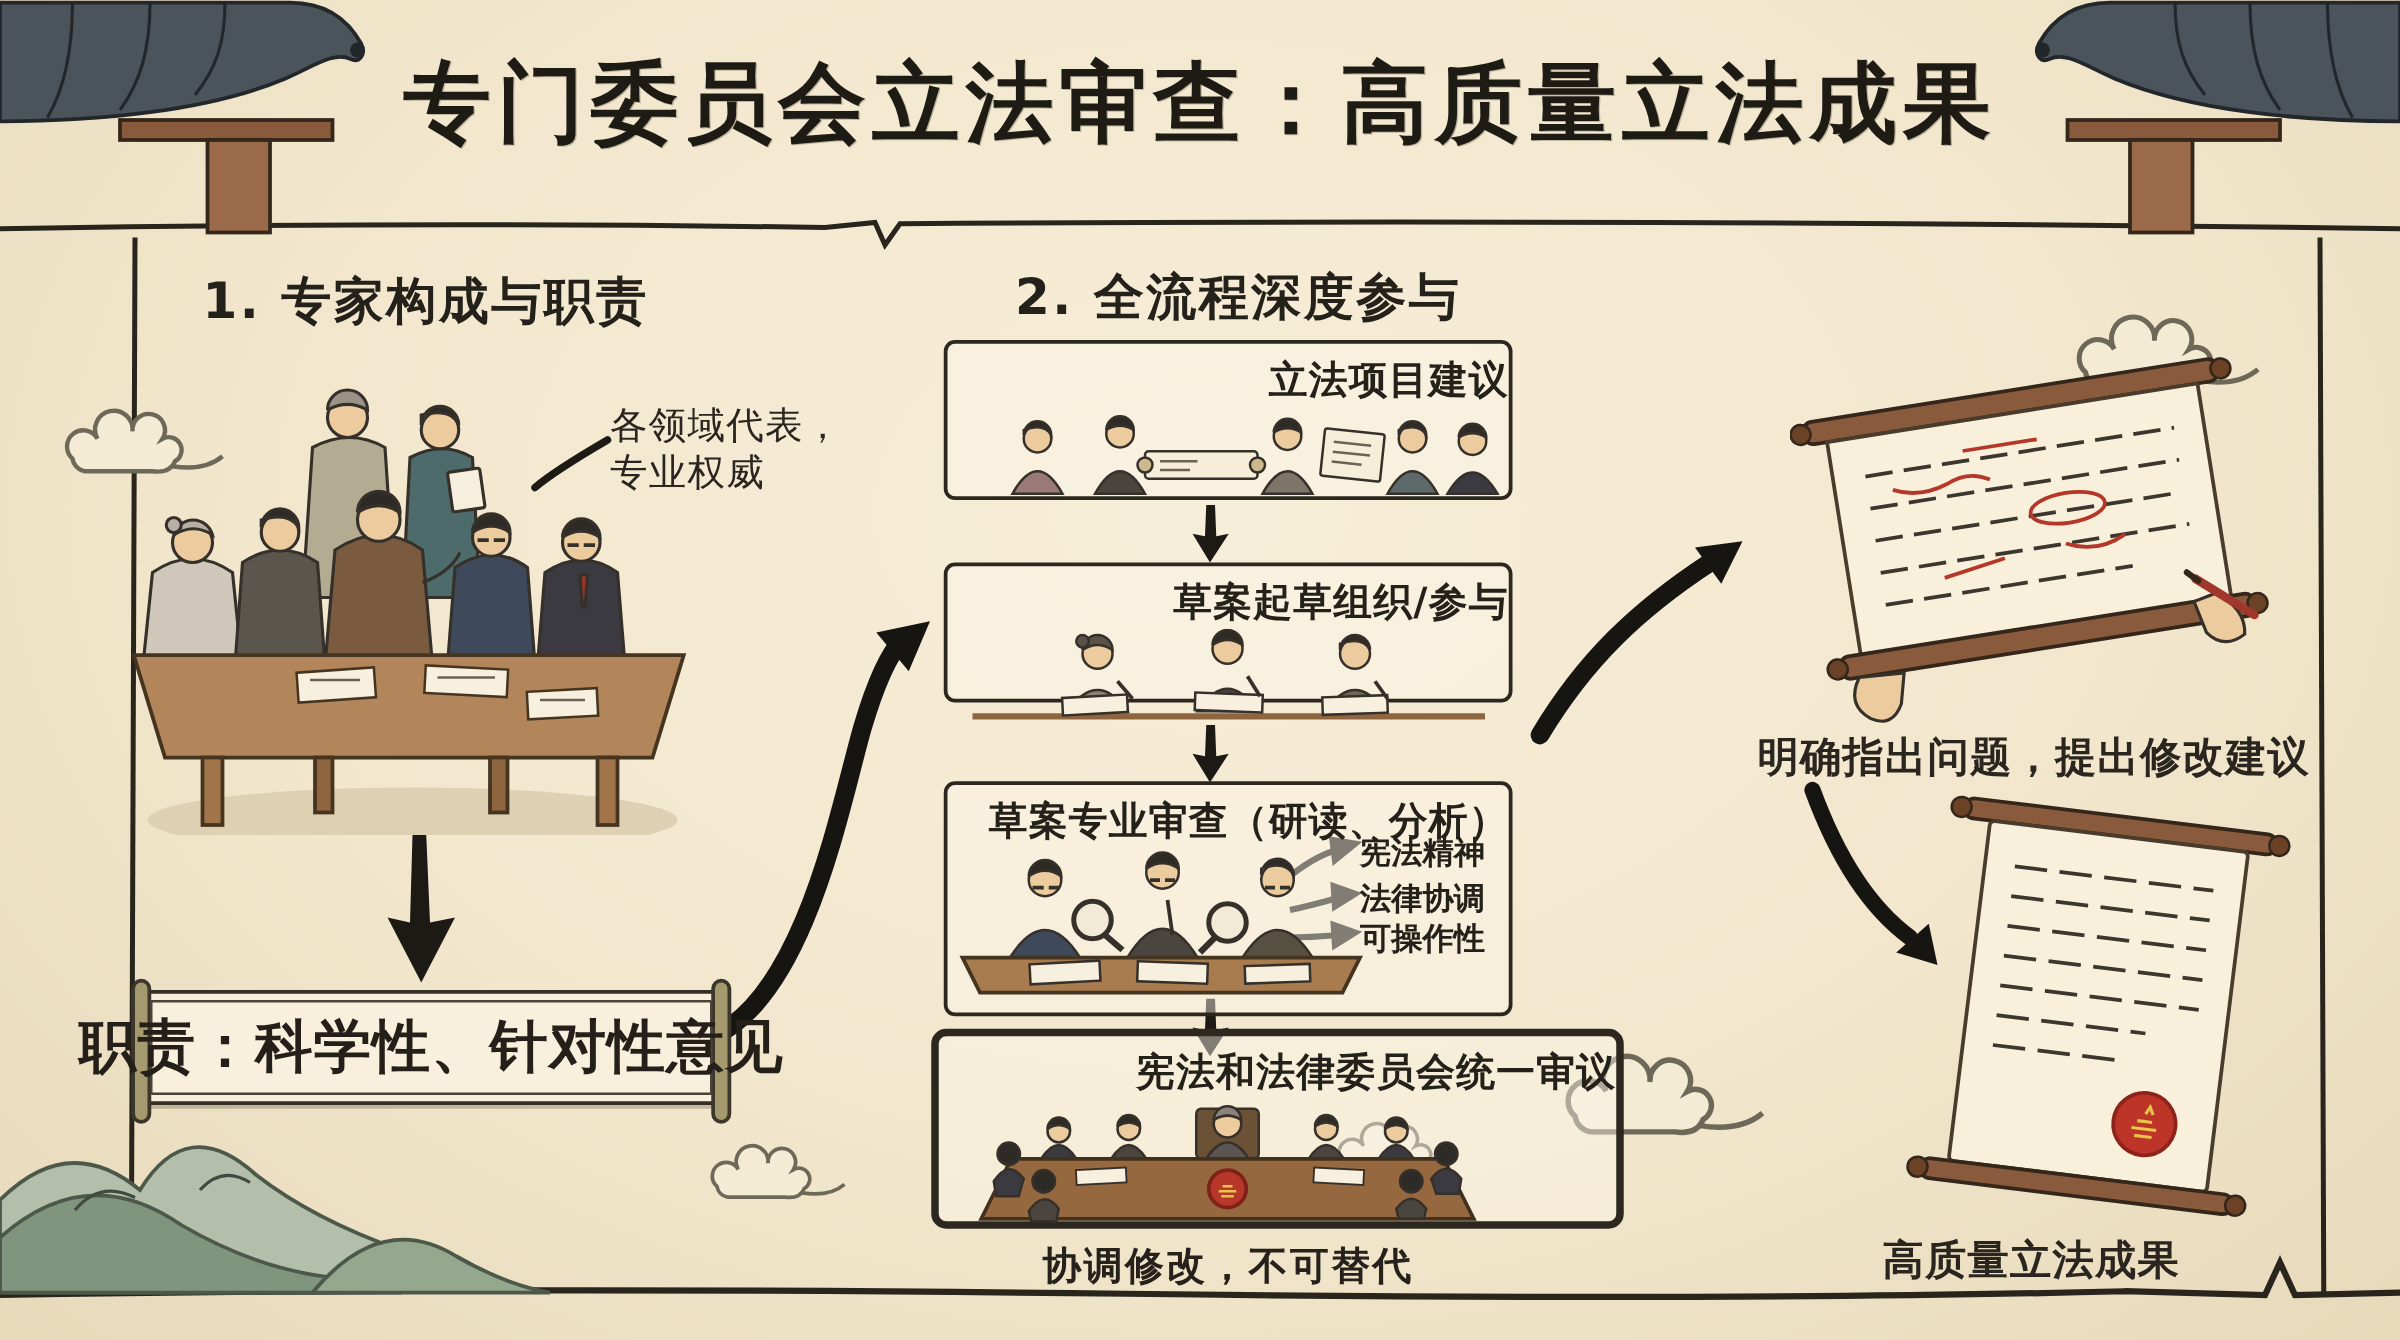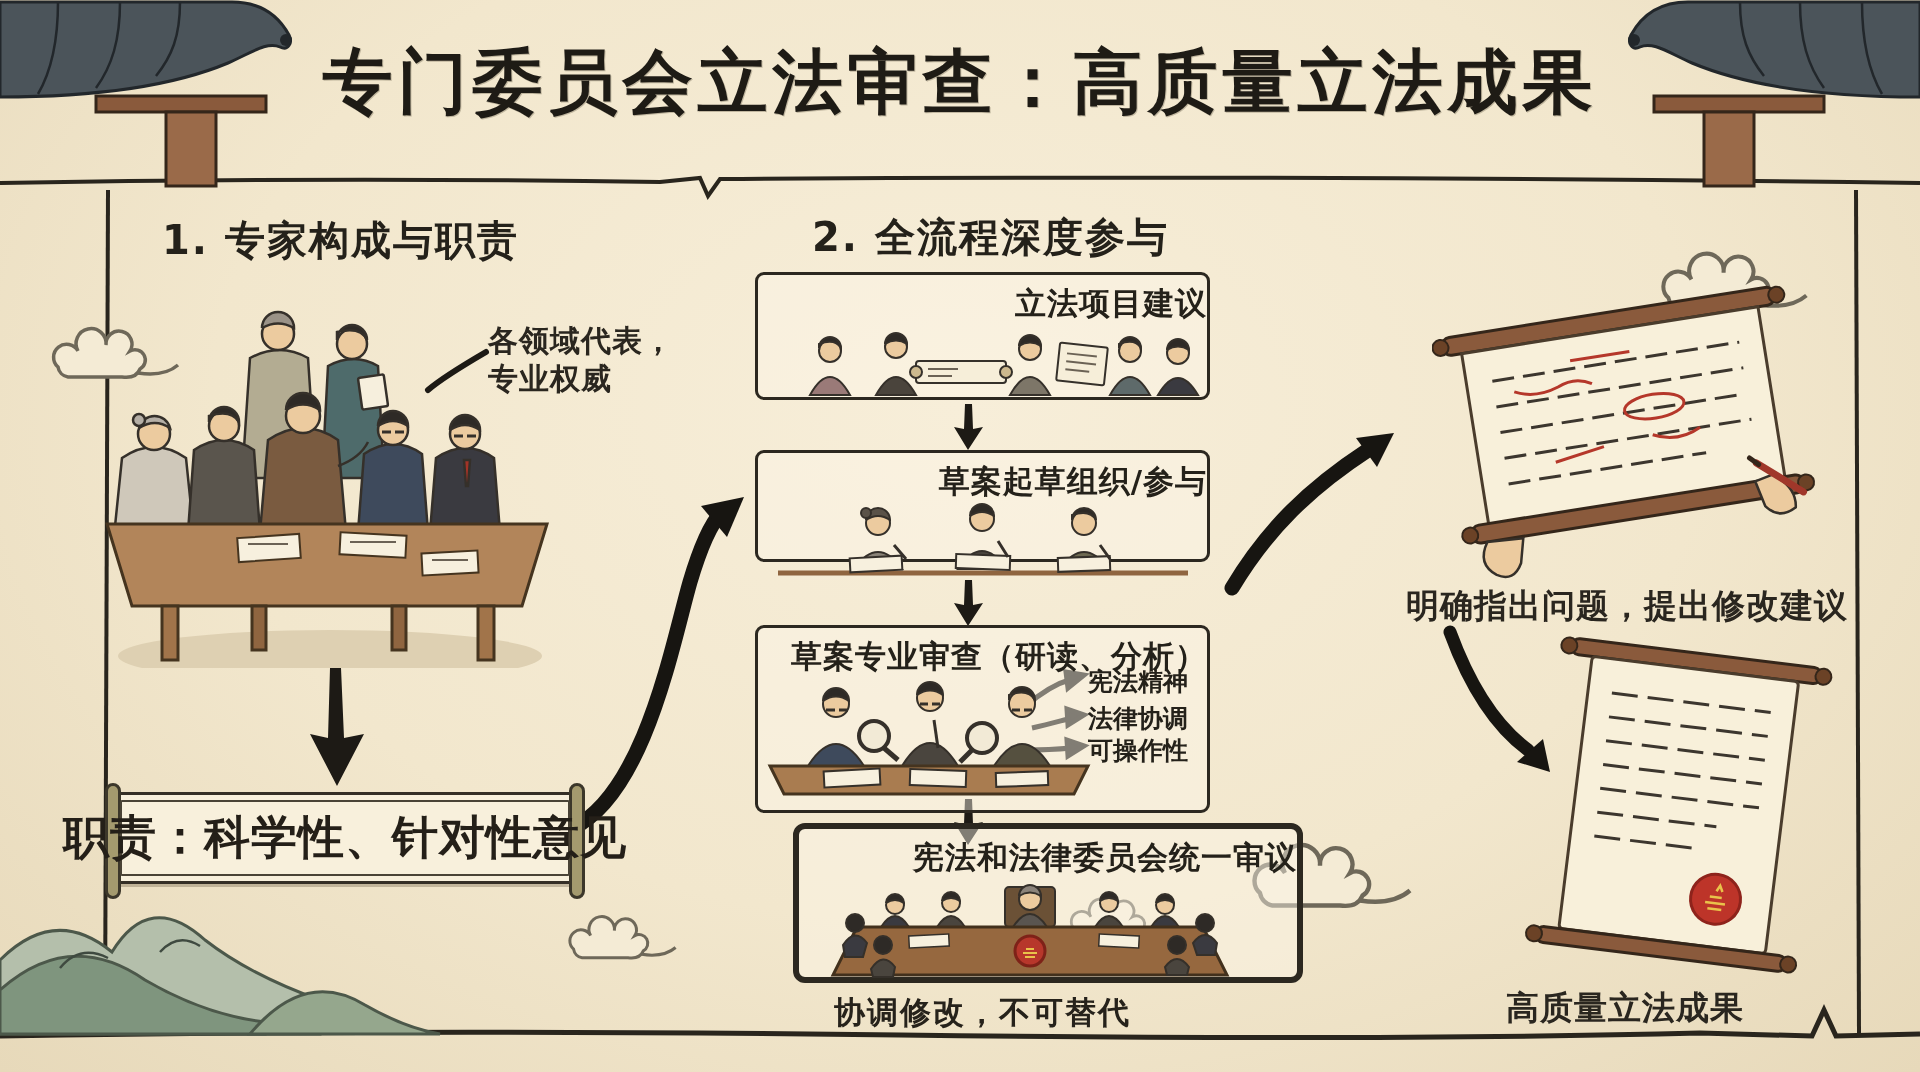--- a/index.html
+++ b/index.html
@@ -3,25 +3,25 @@
 <meta charset="utf-8">
 <style>
   html,body{margin:0;padding:0;background:#cfc3a6;}
   .stage{position:relative;width:1920px;height:1072px;overflow:hidden;
     background:radial-gradient(ellipse at 50% 38%, #f7eed9 0%, #f2e7cd 55%, #e7d9ba 100%);
     font-family:"DejaVu Sans","Liberation Sans",sans-serif;color:#24211a;}
   .abs{position:absolute;}
   .title{font-size:70px;font-weight:bold;letter-spacing:5px;white-space:nowrap;color:#1e1b15;
     text-shadow:1px 1px 0 rgba(40,30,10,.25);}
   .heading{font-size:40px;font-weight:bold;letter-spacing:2px;white-space:nowrap;color:#24211a;}
-  .note{font-size:30px;font-weight:bold;line-height:1.25;letter-spacing:1px;color:#2a261f;}
+  .note{font-size:30px;font-weight:normal;line-height:1.25;letter-spacing:1px;color:#2a261f;}
   .caption{font-size:33px;font-weight:bold;letter-spacing:1px;white-space:nowrap;color:#2a261f;}
   .step-box{position:absolute;left:755px;width:455px;border:3px solid #2c2820;border-radius:9px;
     background:rgba(252,246,232,.45);box-sizing:border-box;}
-  .step-box.bold{left:745px;width:510px;border-width:6px;border-radius:12px;margin-left:48px;}
+  .step-box.bold{left:745px;width:554px;border-width:6px;border-radius:12px;}
   .step-label{text-align:right;font-size:31px;font-weight:bold;letter-spacing:1px;padding-top:8px;color:#24211a;}
   .criterion{position:absolute;left:1088px;font-size:25px;font-weight:bold;white-space:nowrap;color:#24211a;}
   .banner{position:absolute;left:112px;top:792px;width:466px;height:92px;border:3px solid #352f26;
     border-radius:4px;background:#f8f0dc;box-sizing:border-box;box-shadow:2px 3px 0 rgba(60,45,20,.25);}
   .banner-inner{position:absolute;inset:5px;border:2px solid #4a4336;border-radius:2px;
     display:flex;align-items:center;justify-content:center;font-size:46px;font-weight:bold;
     letter-spacing:1px;white-space:nowrap;color:#241f18;}
   .roll{position:absolute;top:-12px;width:16px;height:116px;background:#a49a6e;border:3px solid #3c372a;
     border-radius:8px;box-sizing:border-box;}
   .footnote{position:absolute;left:755px;top:992px;width:455px;text-align:center;

